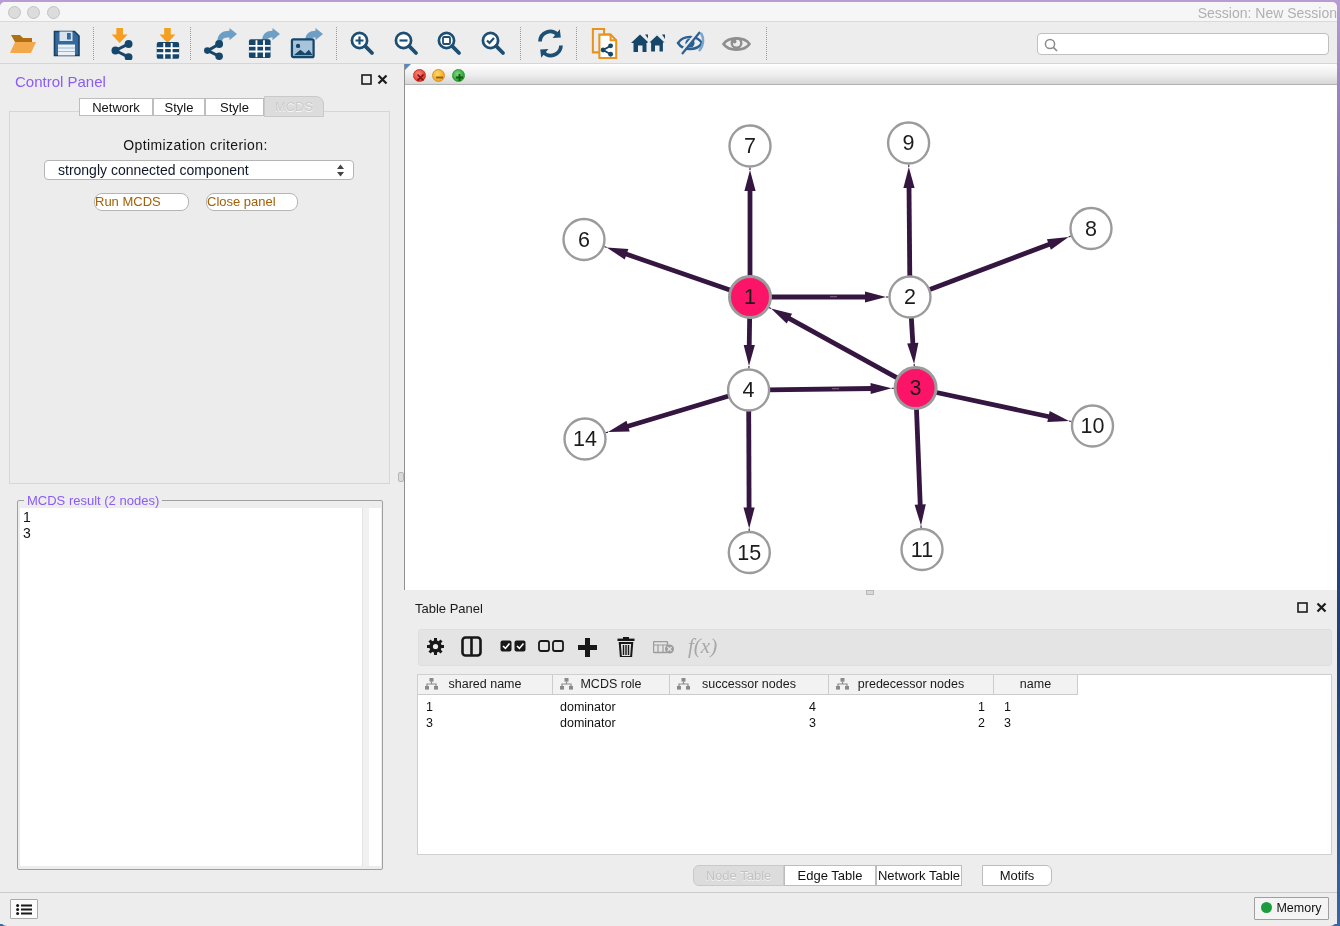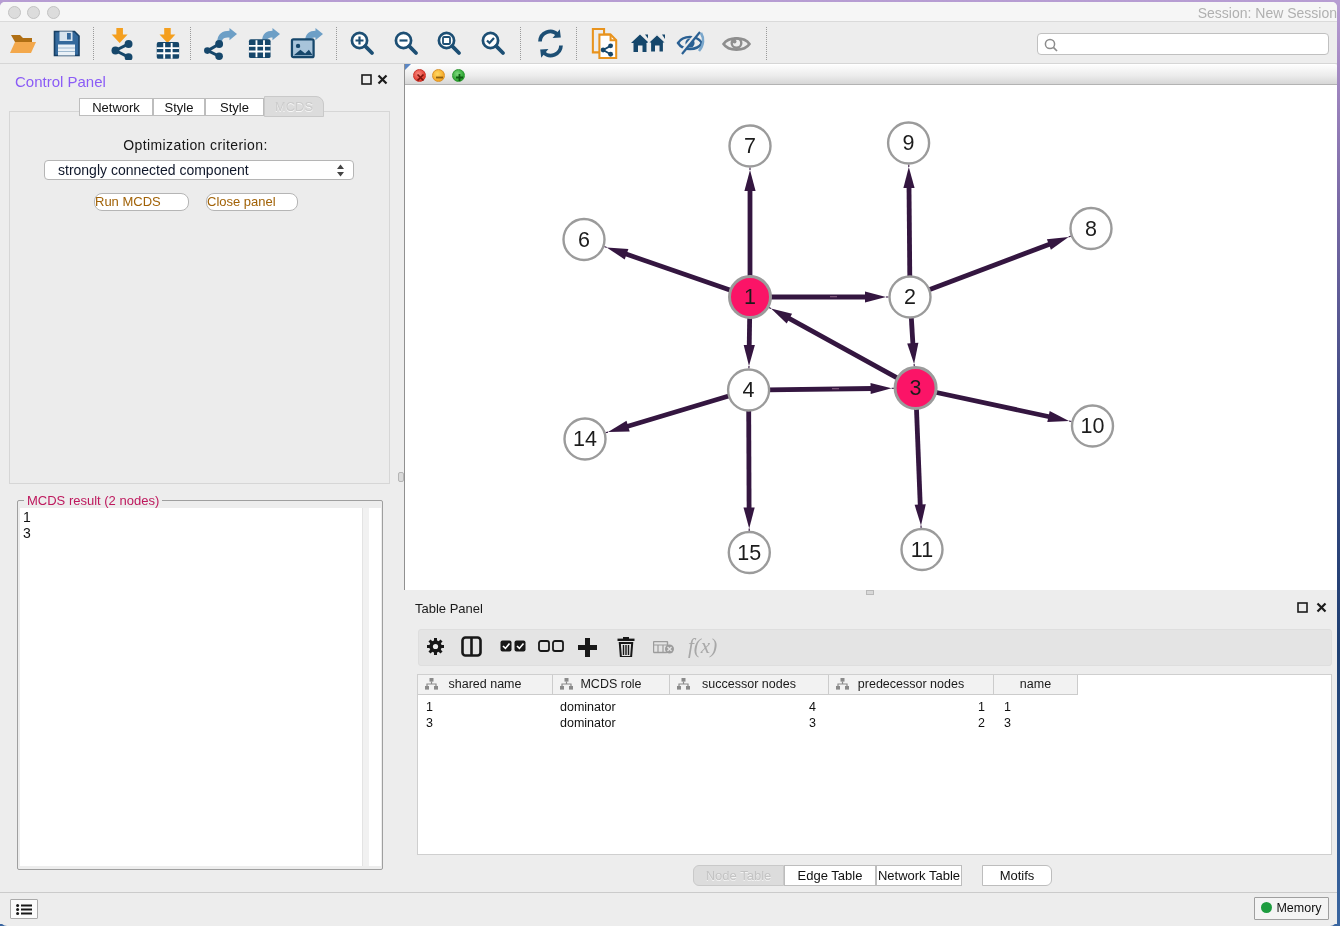--- a/index.html
+++ b/index.html
@@ -12,21 +12,21 @@
 #searchbox{position:absolute;left:1037px;top:33px;width:292px;height:22px;background:#fff;border:1px solid #c0c0c0;border-radius:4px}
 #lpanel{position:absolute;left:0;top:64px;width:391px;height:828px;background:#ededed}
 #lp-title{position:absolute;left:15px;top:73px;font-size:15px;color:#8b5cf6}
 .tab{position:absolute;top:98px;height:18px;background:#fff;border:1px solid #bdbdbd;font-size:13px;color:#111;text-align:center;line-height:17px}
 #tabsel{position:absolute;top:96px;height:21px;background:#dcdcdc;border:1px solid #c9c9c9;border-radius:0 8px 0 0;font-size:13px;color:#cbcbcb;text-shadow:0 1px 0 #f7f7f7;text-align:center;line-height:20px}
 #lp-content{position:absolute;left:9px;top:111px;width:381px;height:373px;background:#ececec;border:1px solid #d6d6d6}
 #optlabel{position:absolute;left:0;top:137px;width:391px;text-align:center;font-size:14px;letter-spacing:0.4px;color:#161616}
 #dropdown{position:absolute;left:44px;top:160px;width:310px;height:20px;background:#fff;border:1px solid #b5b5b5;border-radius:4px;font-size:14px;color:#0f172a;line-height:18px;padding-left:13px}
 .btn{position:absolute;top:193px;height:18px;background:#fff;border:1px solid #b5b5b5;border-radius:8px;font-size:13px;color:#a16207;line-height:16px}
 #fieldset{position:absolute;left:17px;top:500px;width:366px;height:370px;border:1px solid #9f9f9f;border-radius:2px}
-#fs-legend{position:absolute;left:6px;top:-8px;background:#ededed;font-size:13px;color:#be185d;padding:0 3px}
+#fs-legend{position:absolute;left:6px;top:-8px;background:#ededed;font-size:13px;color:#8b5cf6;padding:0 3px}
 #fs-text{position:absolute;left:2px;top:7px;width:361px;bottom:3px;background:#fff;font-size:14px;color:#111;line-height:15.5px;padding:2px 0 0 3px}
 #fs-scroll{position:absolute;left:342px;top:0;width:7px;height:100%;background:#f1f1f1;border-left:1px solid #e3e3e3}
 #vsplit-handle{position:absolute;left:398px;top:472px;width:6px;height:10px;background:#dadada;border:1px solid #b5b5b5;border-radius:2px}
 #vline{position:absolute;left:404px;top:64px;width:1px;height:526px;background:#909090}
 #netwin{position:absolute;left:405px;top:64px;width:932px;height:526px;background:#fff;border-radius:3px 3px 0 0}
 #nettitle{position:absolute;left:405px;top:65px;width:932px;height:20px;background:linear-gradient(180deg,#fdfdfd 0%,#ececec 55%,#d7d7d7 100%);border-bottom:1px solid #b3b3b3;border-radius:3px 3px 0 0}
 #nettitle .t{position:absolute;top:4px;width:100%;text-align:center;font-size:12.5px;font-weight:bold;color:#2a2a2a}
 .mac{position:absolute;top:4px;width:13px;height:13px;border-radius:50%}
 #hsplit-handle{position:absolute;left:866px;top:590px;width:8px;height:5px;background:#d8d8d8;border:1px solid #b9b9b9}
 #tpanel{position:absolute;left:405px;top:595px;width:932px;height:297px;background:#ededed}

